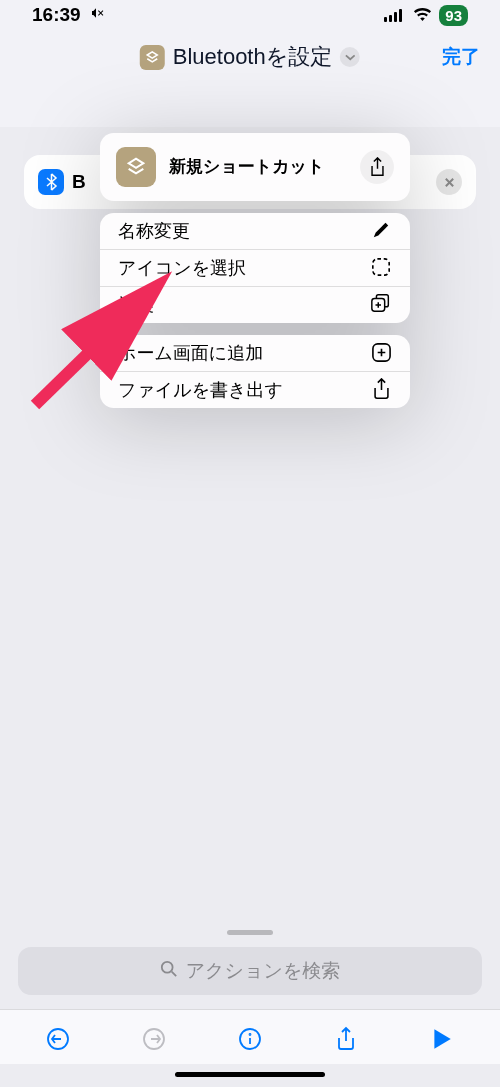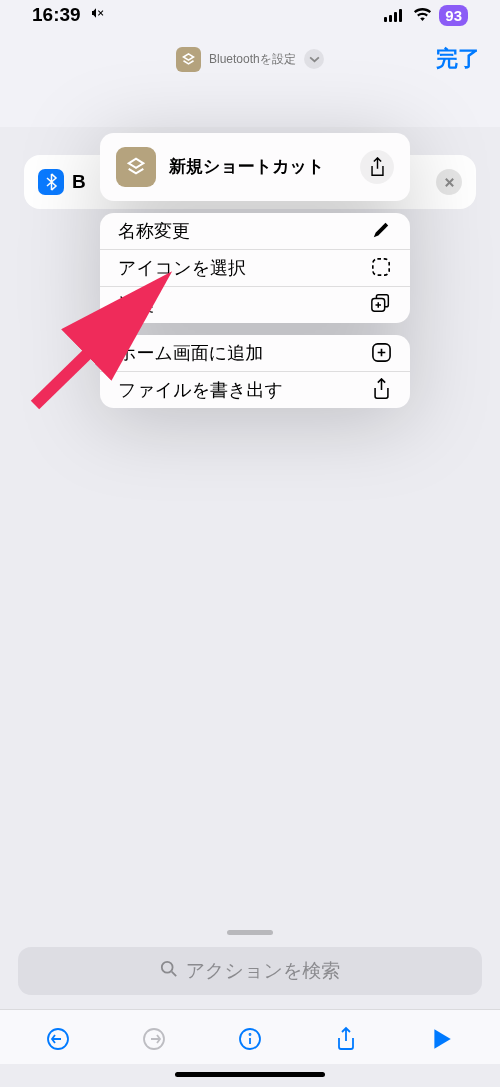--- a/index.html
+++ b/index.html
@@ -2,28 +2,28 @@
 <html><head>
   <meta charset="utf-8">
   <style>
     * { margin: 0; padding: 0; box-sizing: border-box; font-family: -apple-system, BlinkMacSystemFont, "Helvetica Neue", sans-serif; }
     body { width: 500px; height: 1087px; background: #f2f2f7; position: relative; overflow: hidden; }
     
     .status-bar { display: flex; justify-content: space-between; align-items: center; padding: 4px 32px 10px; font-size: 19px; font-weight: 600; }
     .status-right { display: flex; align-items: center; gap: 7px; }
     .signal-bars { display: flex; gap: 2px; align-items: flex-end; }
     .wifi-icon svg { width: 19px; height: 14px; }
-    .battery-badge { background: #8b5cf6; color: #fff; border-radius: 8px; padding: 2px 6px; font-size: 15px; font-weight: 700; }
+    .battery-badge { background: #15803d; color: #fff; border-radius: 8px; padding: 2px 6px; font-size: 15px; font-weight: 700; }
     
     .nav-bar { display: flex; justify-content: space-between; align-items: center; padding: 8px 20px 14px; position: relative; }
     .nav-center { display: flex; align-items: center; gap: 8px; position: absolute; left: 50%; transform: translateX(-50%); }
     .nav-icon { width: 25px; height: 25px; background: #b5a37e; border-radius: 6px; display: flex; align-items: center; justify-content: center; }
-    .nav-title { font-size: 12px; font-weight: 500; color: #737373; }
+    .nav-title { font-size: 22px; font-weight: 500; color: #0f172a; }
     .nav-chevron { width: 20px; height: 20px; border-radius: 10px; background: rgba(0,0,0,0.07); display: flex; align-items: center; justify-content: center; }
-    .nav-done { color: #007aff; font-size: 22px; font-weight: 600; margin-left: auto; }
+    .nav-done { color: #007aff; font-size: 19px; font-weight: 600; margin-left: auto; }
     
     .backdrop { position: absolute; top: 127px; left: 0; right: 0; bottom: 0; background: rgba(230,230,236,0.5); }
     
     .bg-pill { position: absolute; top: 155px; left: 24px; right: 24px; height: 54px; background: #fff; border-radius: 16px; display: flex; align-items: center; padding: 0 14px; }
     .bg-pill-left { display: flex; align-items: center; gap: 8px; }
     .bt-icon { width: 26px; height: 26px; background: #0a7aff; border-radius: 7px; display: flex; align-items: center; justify-content: center; }
     .bg-pill-text { font-size: 19px; font-weight: 600; }
     .bg-pill-close { margin-left: auto; width: 26px; height: 26px; border-radius: 13px; background: rgba(0,0,0,0.1); display: flex; align-items: center; justify-content: center; }
     
     .popup { position: absolute; top: 133px; left: 100px; width: 310px; filter: drop-shadow(0 10px 40px rgba(0,0,0,0.2)); }

